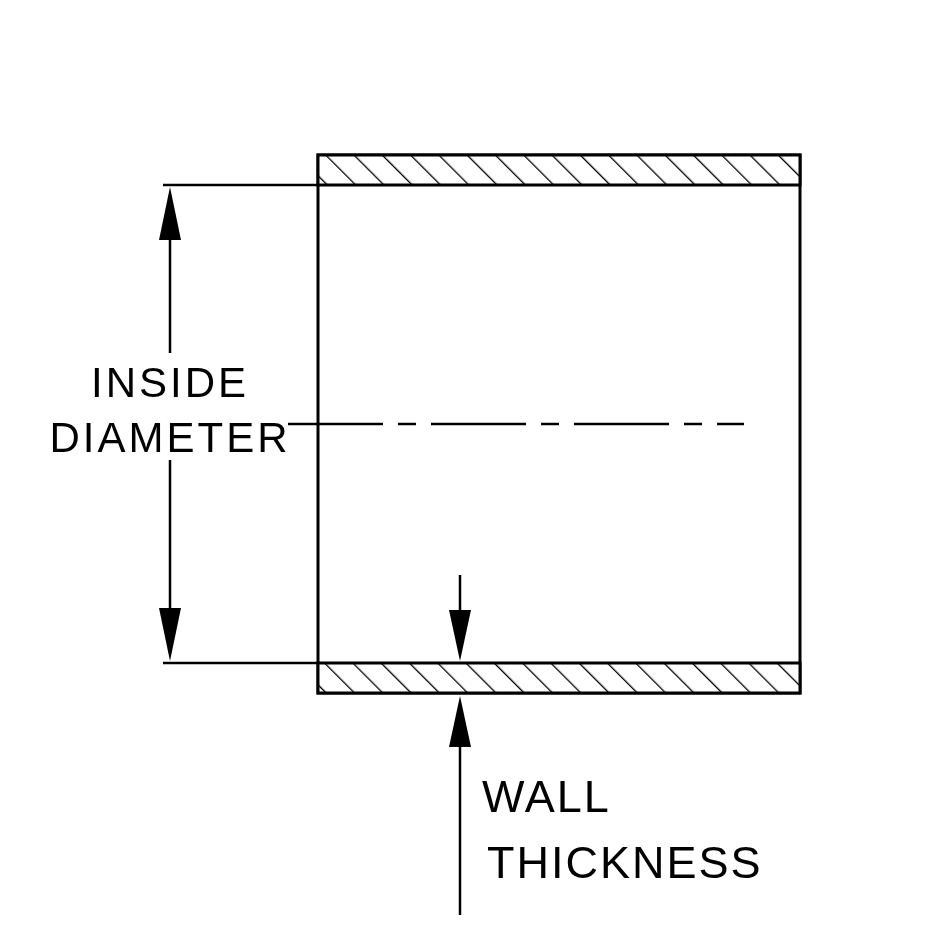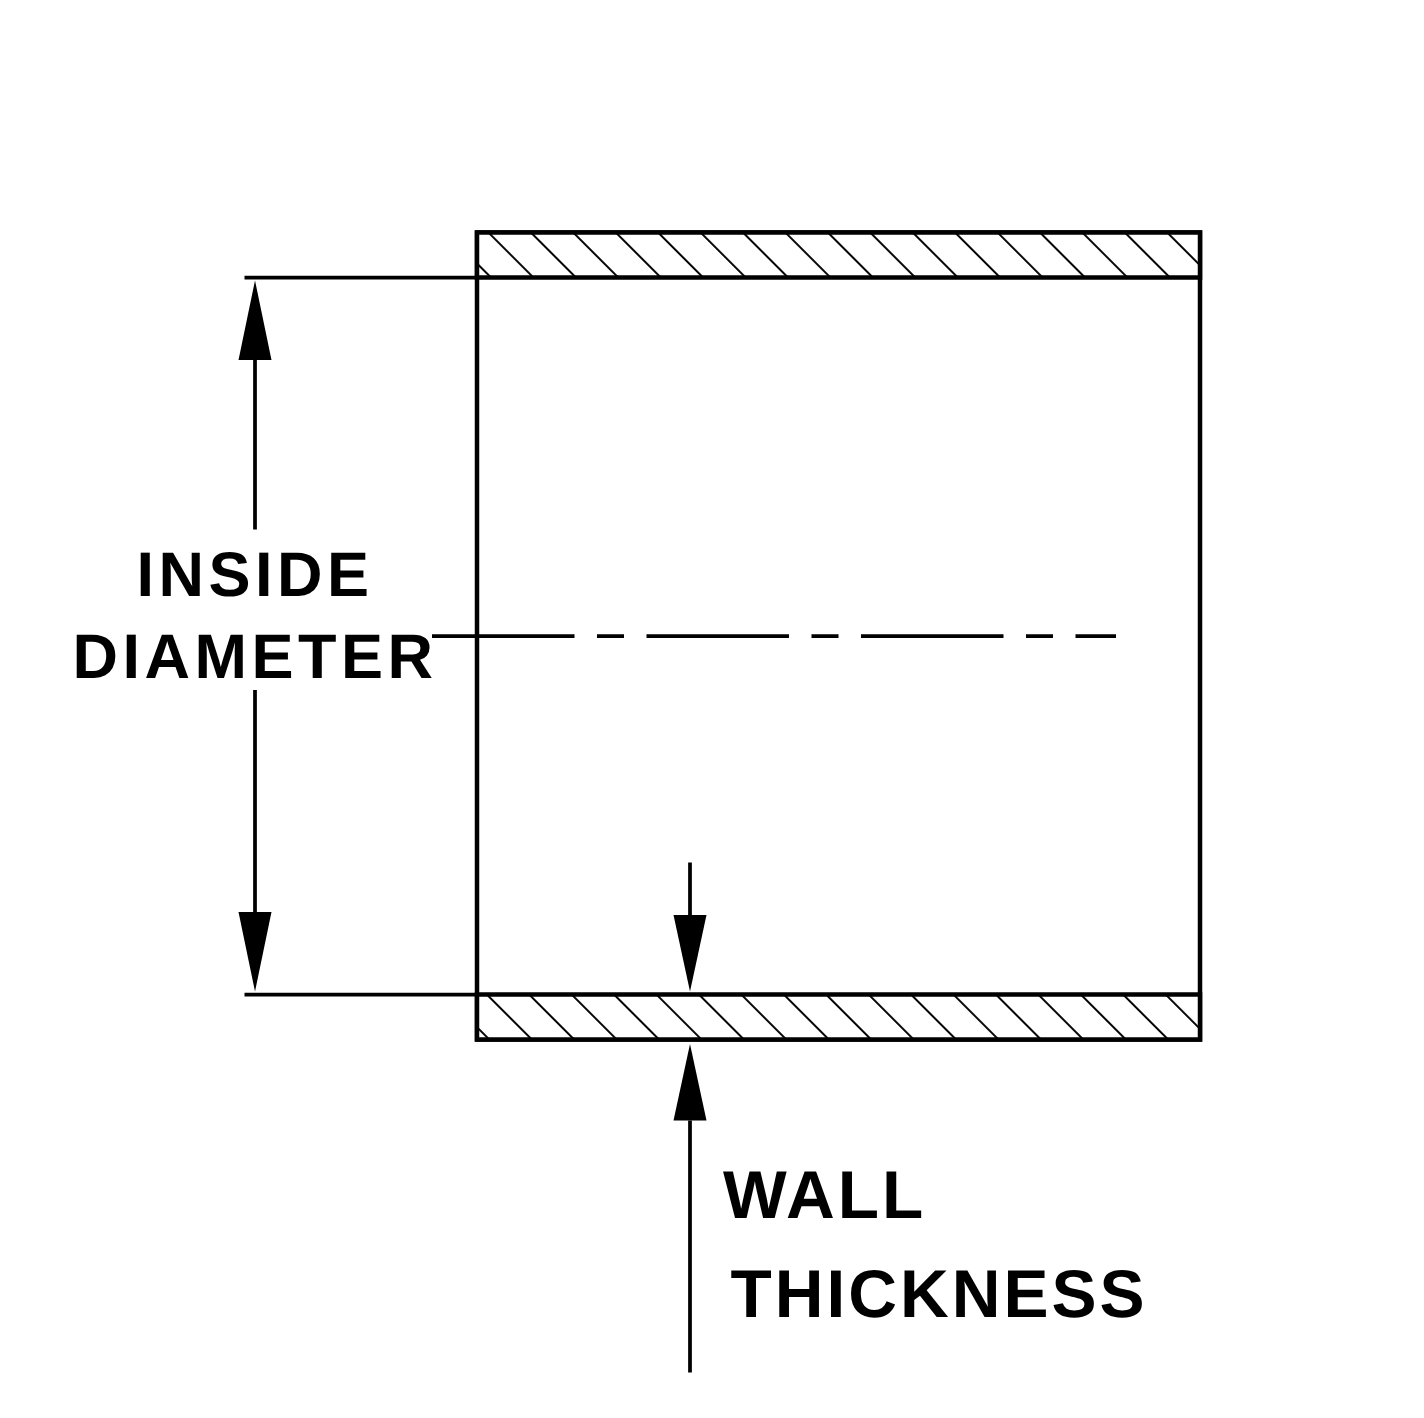--- a/index.html
+++ b/index.html
@@ -6,21 +6,20 @@
     margin: 0;
     padding: 0;
     background: #ffffff;
   }
   .canvas {
     position: relative;
     width: 949px;
     height: 945px;
     background: #ffffff;
     font-family: "Liberation Sans", sans-serif;
-    font-weight: bold;
   }
   svg text {
     font-family: "Liberation Sans", "DejaVu Sans", sans-serif;
     fill: #000000;
   }
   .dim-label {
     font-size: 42px;
     letter-spacing: 3px;
   }
   .wall-label {

